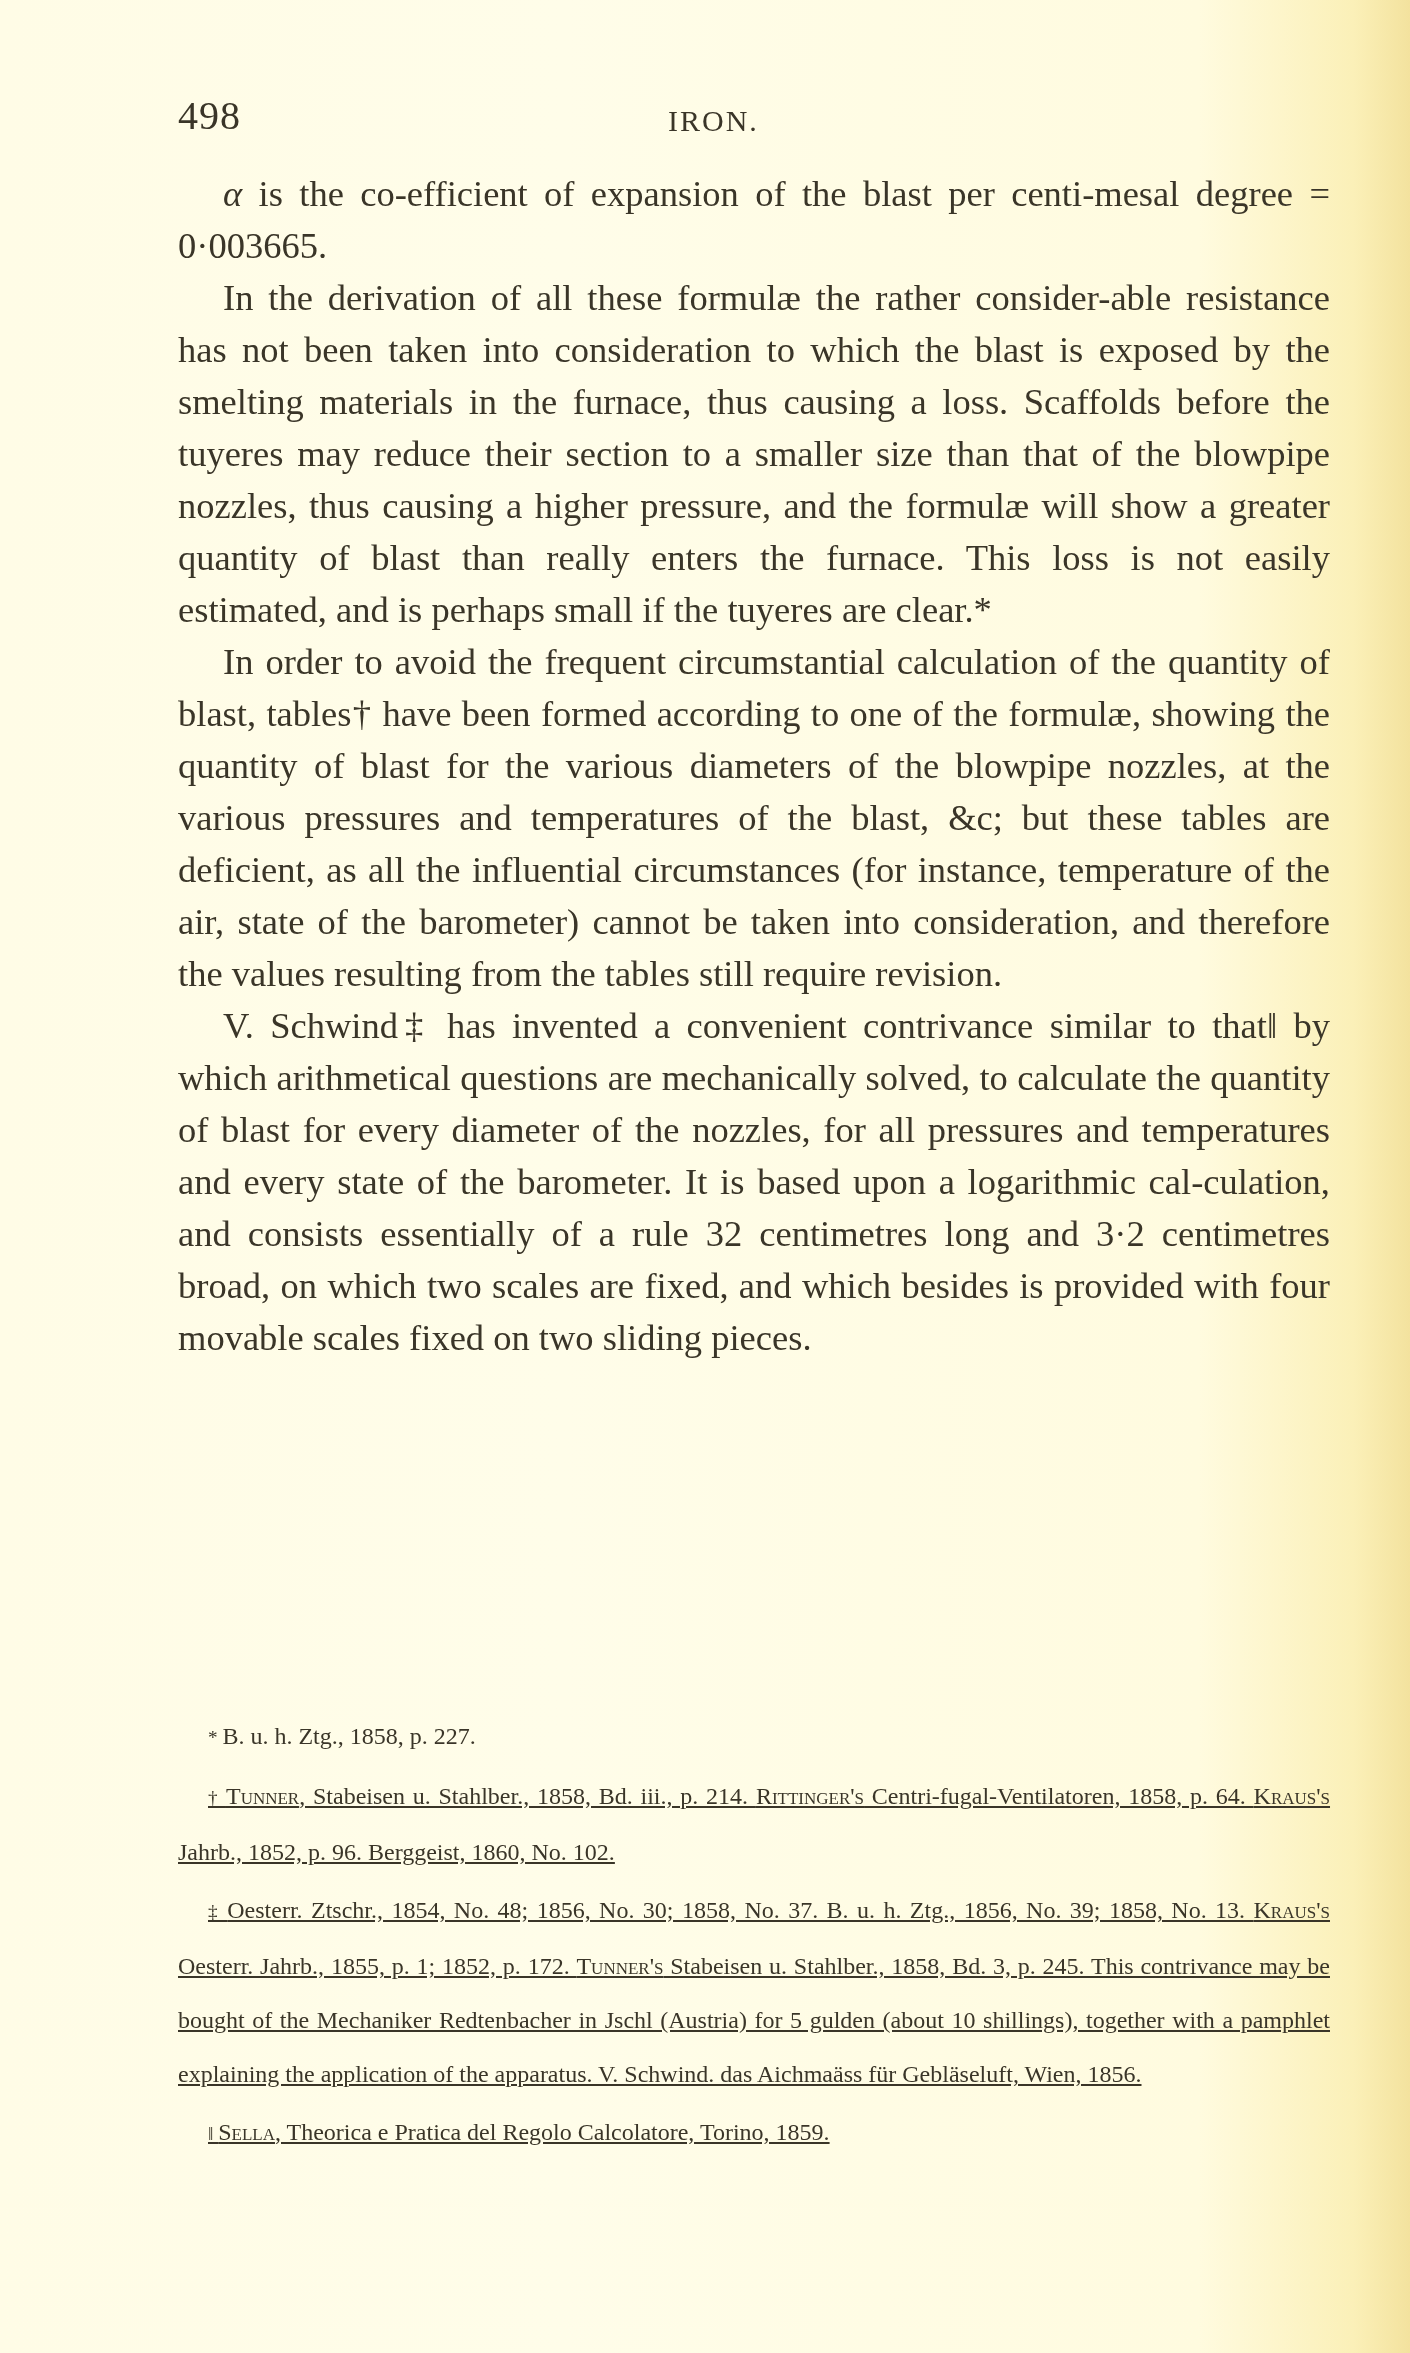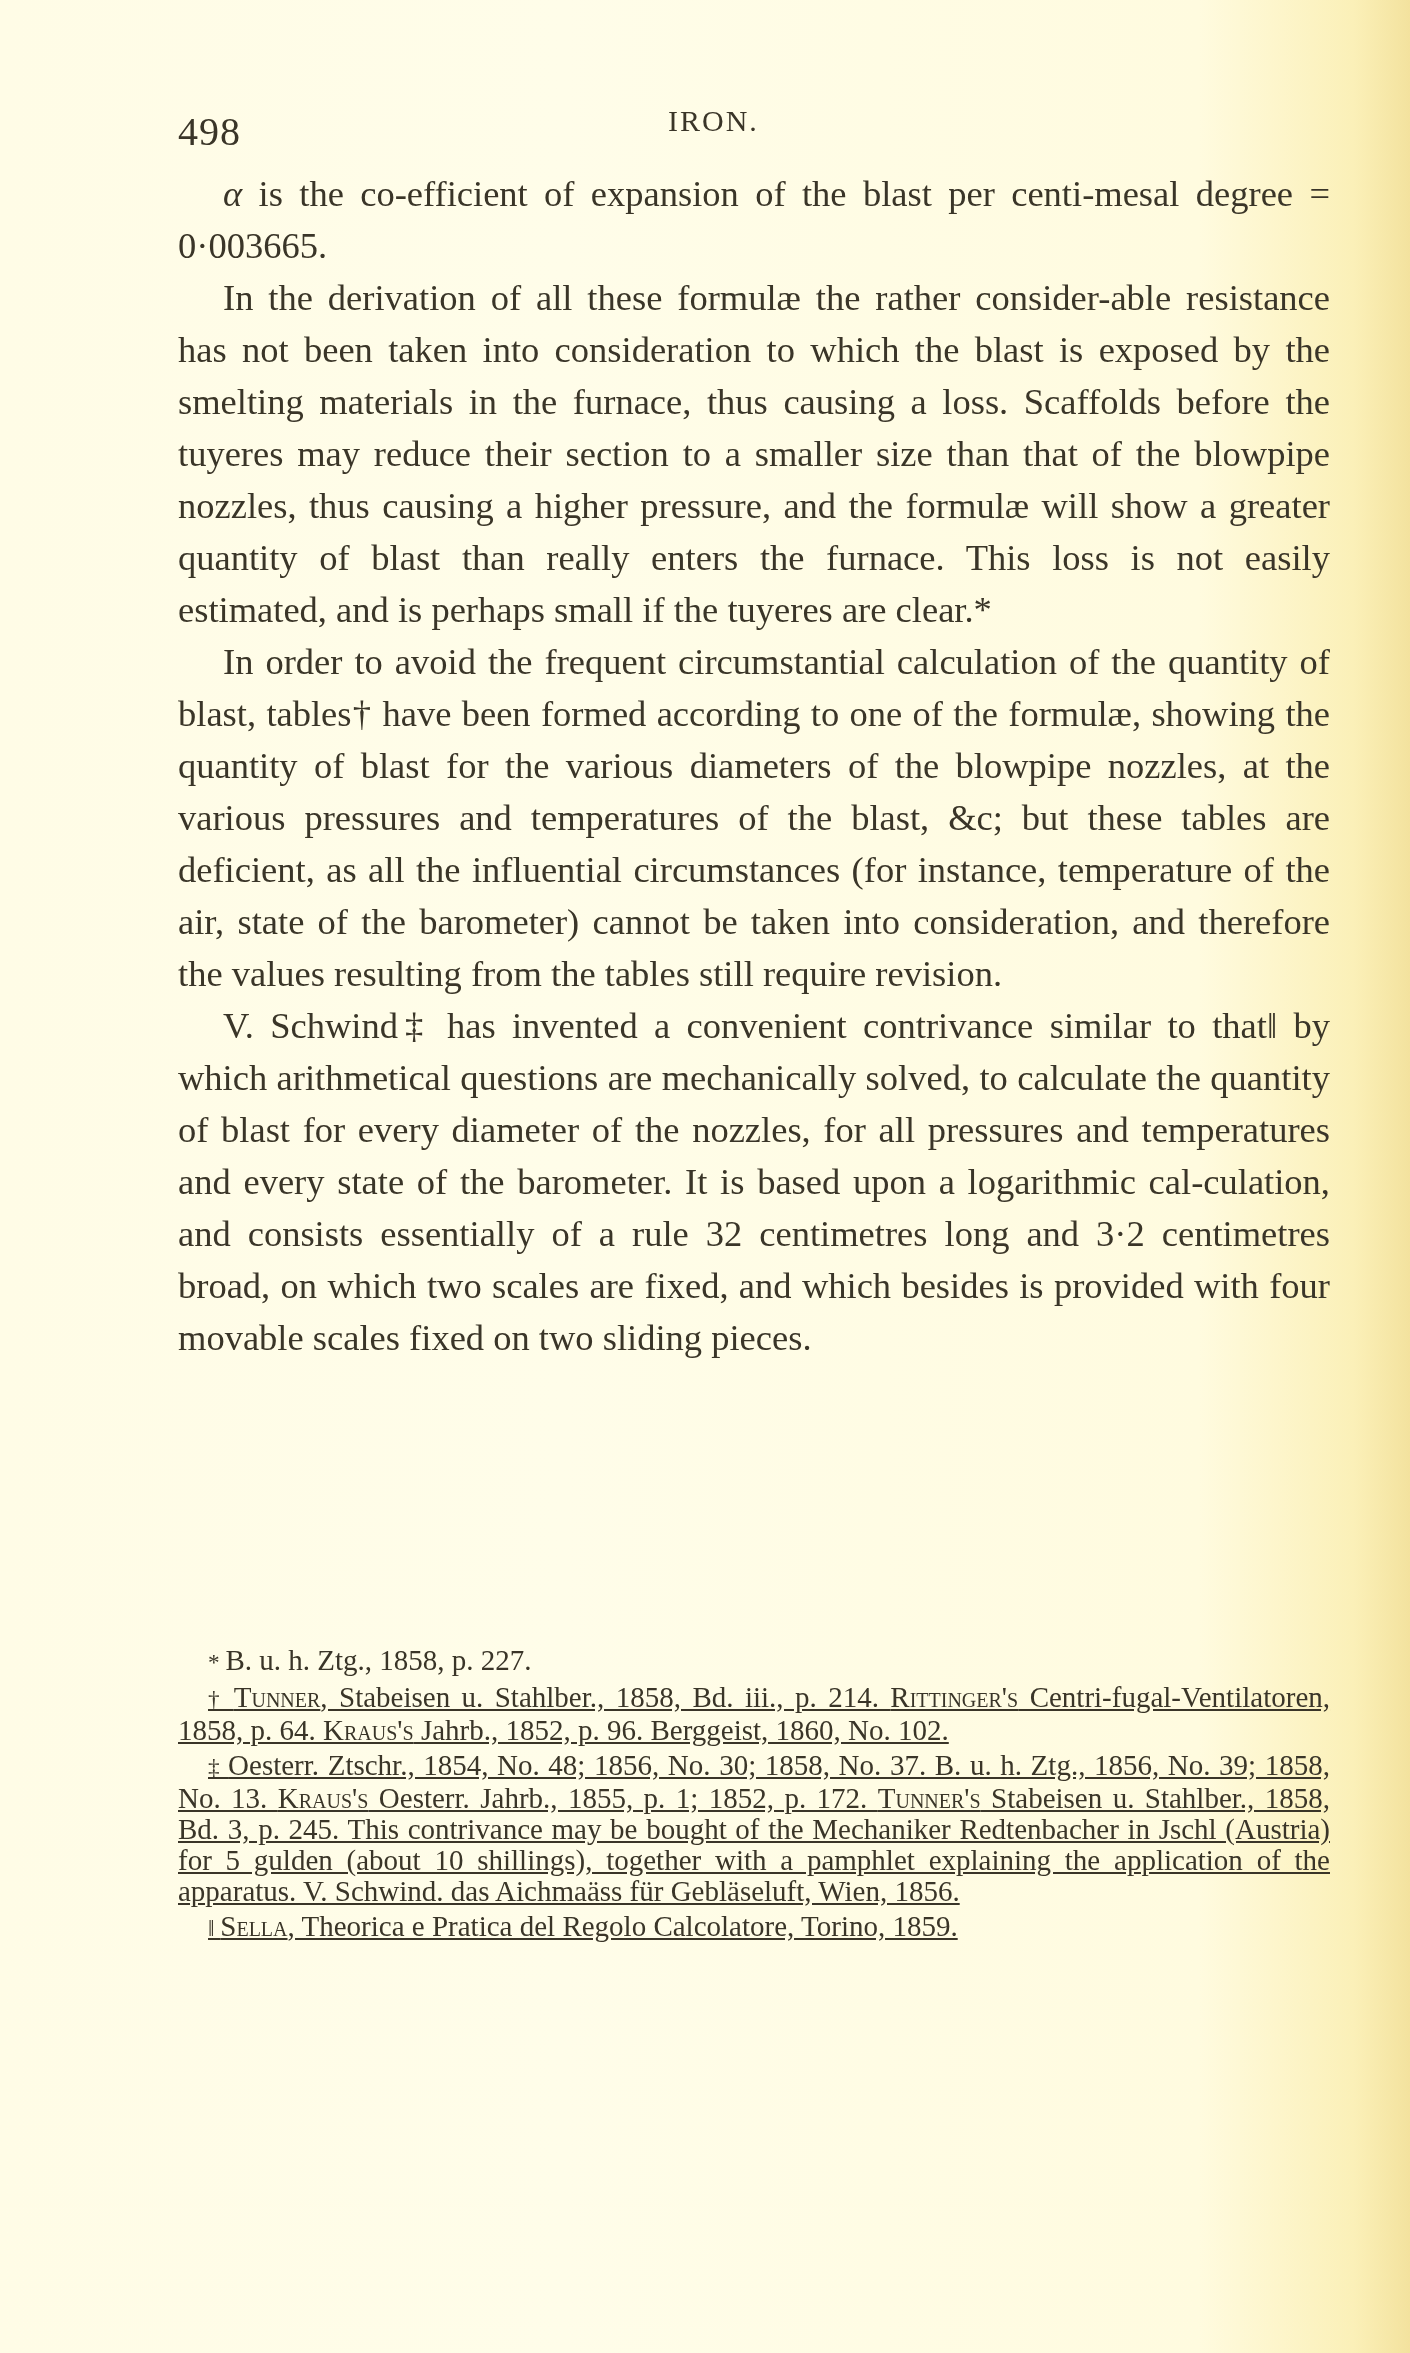--- a/index.html
+++ b/index.html
@@ -21,21 +21,21 @@
     .running-head {
       position: absolute;
       top: 88px;
       left: 0;
       width: 1152px;
       height: 60px;
     }
     .page-number {
       position: absolute;
       left: 0;
-      top: 20px;
+      top: 4px;
       font-size: 40px;
       letter-spacing: 1px;
     }
     .running-title {
       position: absolute;
       left: 490px;
       top: 16px;
       font-size: 30px;
       letter-spacing: 2px;
     }
@@ -47,25 +47,25 @@
       font-size: 36.5px;
       line-height: 52px;
       text-align: justify;
       hyphens: manual;
     }
     .body-text p { margin: 0; text-indent: 45px; }
     .body-text p.first { text-indent: 45px; }
     .alpha { font-style: italic; }
     .footnotes {
       position: absolute;
-      top: 1645px;
+      top: 1709px;
       left: 0;
       width: 1152px;
-      font-size: 29px;
-      line-height: 31px;
+      font-size: 24px;
+      line-height: 54px;
       text-align: justify;
     }
     .footnotes p { margin: 0; text-indent: 30px; }
     .footnotes p + p { margin-top: 4px; text-decoration: underline; }
     .sc { font-variant: small-caps; }
     .mark { font-size: 0.8em; }
   </style>
 </head>
 <body>
 

